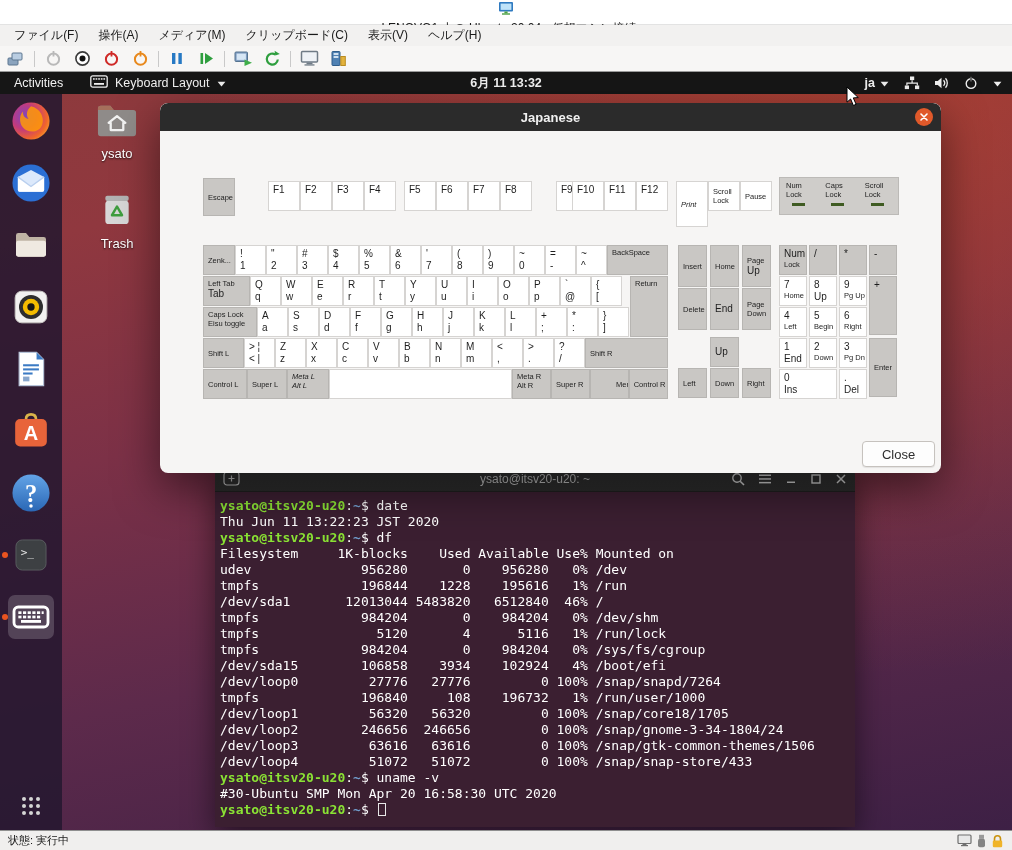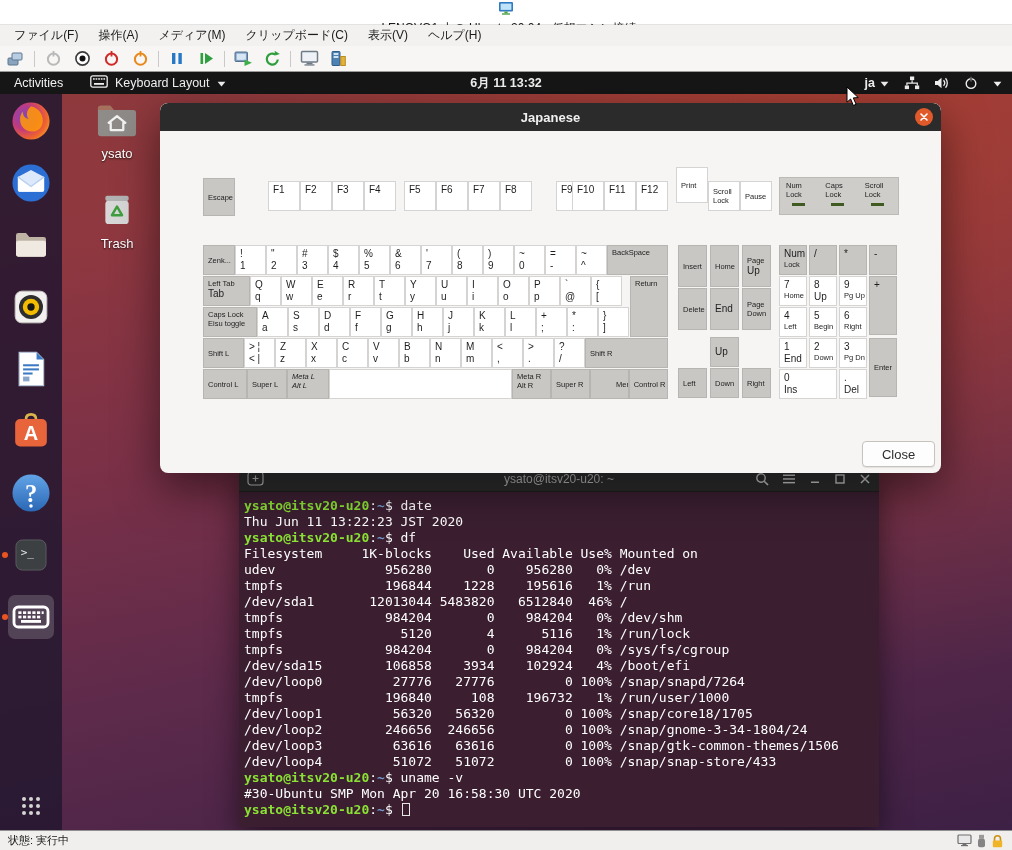--- a/index.html
+++ b/index.html
@@ -35,21 +35,21 @@
   .dock-item { position:relative; width:46px; height:44px; display:flex; align-items:center; justify-content:center; }
   .dock-item.active { background:rgba(255,255,255,.18); border-radius:7px; }
   .run-dot { position:absolute; left:-6px; top:50%; margin-top:-3px; width:6px; height:6px; border-radius:50%; background:#e95420; }
   .dicon { display:inline-flex; }
   .show-apps { position:absolute; bottom:12px; left:0; width:62px; display:flex; justify-content:center; }
 
   .desk-icon { position:absolute; width:58px; text-align:center; }
   .desk-icon .dlabel { margin-top:2px; font-size:13px; color:#fff; text-shadow:0 1px 2px rgba(0,0,0,.8); }
 
   
-  .term-win { position:absolute; left:215px; top:394px; width:640px; height:361px; border-radius:8px 8px 0 0; box-shadow:0 10px 30px rgba(0,0,0,.5); z-index:5;margin-left:24px; }
+  .term-win { position:absolute; left:215px; top:394px; width:640px; height:361px; border-radius:8px 8px 0 0; box-shadow:0 10px 30px rgba(0,0,0,.5); z-index:5; }
   .term-header { position:relative; height:26px; background:linear-gradient(#343434,#2b2b2b); border-bottom:1px solid #1e1e1e; border-radius:8px 8px 0 0; display:flex; align-items:center; }
   .term-title { position:absolute; left:0; right:0; text-align:center; font-size:12px; color:#bdbdbd; }
   .term-left { position:absolute; left:8px; display:flex; }
   .term-right { position:absolute; right:8px; display:flex; gap:13px; align-items:center; }
   .term-right span, .term-left span { display:inline-flex; }
   .term-body { height:335px; background:#3b1f31; padding:6px 0 0 5px; overflow:hidden; }
   .tline { font-family:"DejaVu Sans Mono", monospace; font-size:13px; line-height:16px; color:#ffffff; white-space:pre; }
   .tp-user { color:#8ae234; font-weight:bold; }
   .tp-path { color:#729fcf; font-weight:bold; }
   .cursor { display:inline-block; width:8px; height:13px; border:1px solid #e8e8e8; vertical-align:-2px; margin-left:1px; }
@@ -492,21 +492,21 @@
           </div>
           <div class="key" style="left: 412px; top: 78px; width: 32px; height: 30px;">
             <div class="kl big">F10</div>
           </div>
           <div class="key" style="left: 444px; top: 78px; width: 32px; height: 30px;">
             <div class="kl big">F11</div>
           </div>
           <div class="key" style="left: 476px; top: 78px; width: 32px; height: 30px;">
             <div class="kl big">F12</div>
           </div>
-          <div class="key center" style="left: 516px; top: 64px; width: 32px; height: 36px;">
+          <div class="key center" style="left: 516px; top: 78px; width: 32px; height: 46px; font-style: italic;">
             <div class="kl">Print</div>
           </div>
           <div class="key center" style="left: 548px; top: 78px; width: 32px; height: 30px;">
             <div class="kl">Scroll</div>
             <div class="kl">Lock</div>
           </div>
           <div class="key center" style="left: 580px; top: 78px; width: 32px; height: 30px;">
             <div class="kl">Pause</div>
           </div>
           <div class="key gray center" style="left: 43px; top: 142px; width: 32px; height: 30px;">

